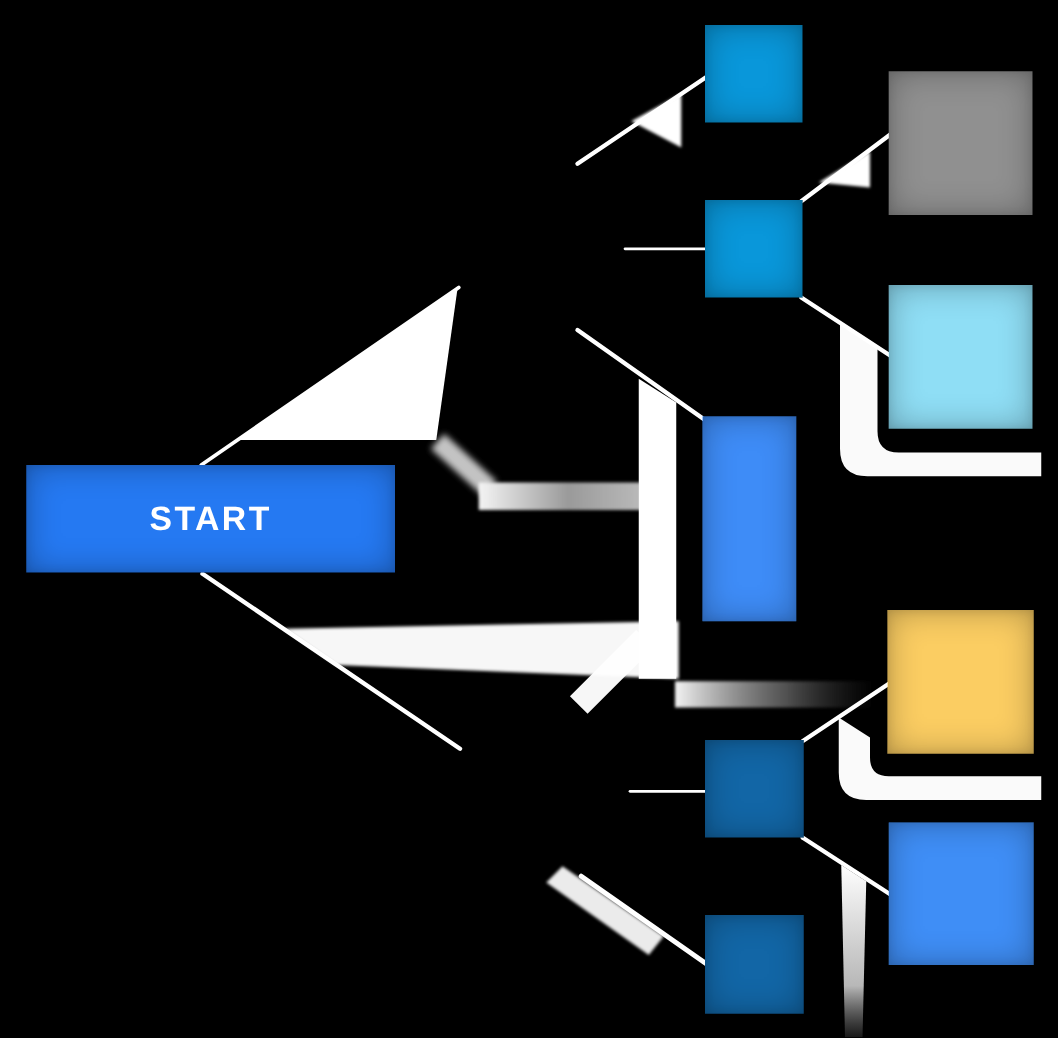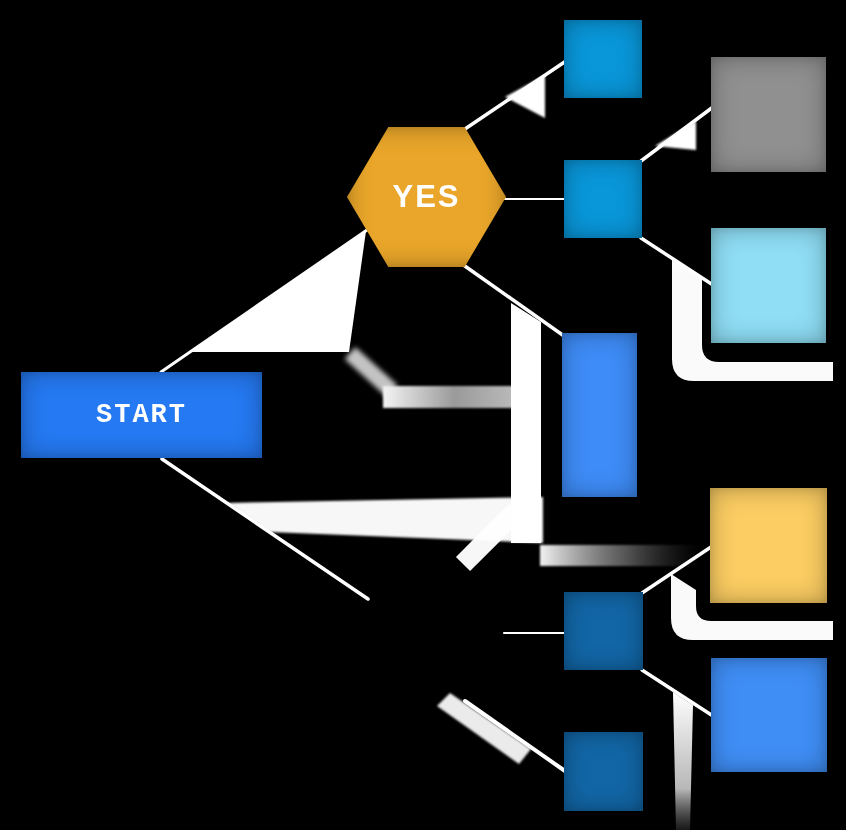--- a/index.html
+++ b/index.html
@@ -13,21 +13,21 @@
     box-sizing:border-box;
   }
   .node::after{
     content:"";position:absolute;inset:0;pointer-events:none;
     box-shadow:inset 0 0 26px rgba(0,0,0,.30), inset 0 0 8px rgba(0,0,0,.12);
   }
   .hex{clip-path:polygon(26% 0,74% 0,100% 50%,74% 100%,26% 100%,0 50%);}
   .label{
     position:relative;color:#fff;font-weight:bold;letter-spacing:2px;z-index:2;
   }
-  #start{left:21px;top:372px;width:241px;height:86px;font-family:Liberation Mono, monospace;}
+  #start{left:21px;top:372px;width:295px;height:86px;}
   #start .label{font-size:27px;}
   #yes{left:347px;top:127px;width:159px;height:140px;}
   #yes .label{font-size:31px;}
   #no{left:348px;top:563px;width:157px;height:139px;}
   #no .label{font-size:29px;letter-spacing:1px;}
   #sq-blue-top{left:564px;top:20px;width:78px;height:78px;}
   #sq-gray{left:711px;top:57px;width:115px;height:115px;}
   #sq-blue-mid{left:564px;top:160px;width:78px;height:78px;}
   #sq-light-blue{left:711px;top:228px;width:115px;height:115px;}
   #sq-blue-tall{left:562px;top:333px;width:75px;height:164px;}
@@ -90,23 +90,20 @@
     <line x1="504" y1="633" x2="566" y2="633" stroke="#ffffff" stroke-width="2.2" stroke-linecap="round"></line>
     <line x1="465" y1="701" x2="565" y2="771" stroke="#ffffff" stroke-width="4" stroke-linecap="round"></line>
     <line x1="642" y1="593" x2="711" y2="547" stroke="#ffffff" stroke-width="3.5" stroke-linecap="round"></line>
     <line x1="642" y1="670" x2="713" y2="716" stroke="#ffffff" stroke-width="3.5" stroke-linecap="round"></line>
   </svg>
 
   <div class="node" id="start" style="background: rgb(37, 121, 242);">
     <span class="label">START</span>
   </div>
 
-  <div class="node hex" id="yes" style="background: rgb(233, 166, 42);">
-    <span class="label">YES</span>
-  </div>
 
 
   <div class="node" id="sq-blue-top" style="background: rgb(9, 151, 218);"></div>
   <div class="node" id="sq-gray" style="background: rgb(144, 144, 144);"></div>
   <div class="node" id="sq-blue-mid" style="background: rgb(9, 151, 218);"></div>
   <div class="node" id="sq-light-blue" style="background: rgb(143, 222, 245);"></div>
   <div class="node" id="sq-blue-tall" style="background: rgb(62, 140, 247);"></div>
   <div class="node" id="sq-dark-top" style="background: rgb(18, 102, 166);"></div>
   <div class="node" id="sq-yellow" style="background: rgb(251, 205, 98);"></div>
   <div class="node" id="sq-dark-bottom" style="background: rgb(18, 102, 166);"></div>

